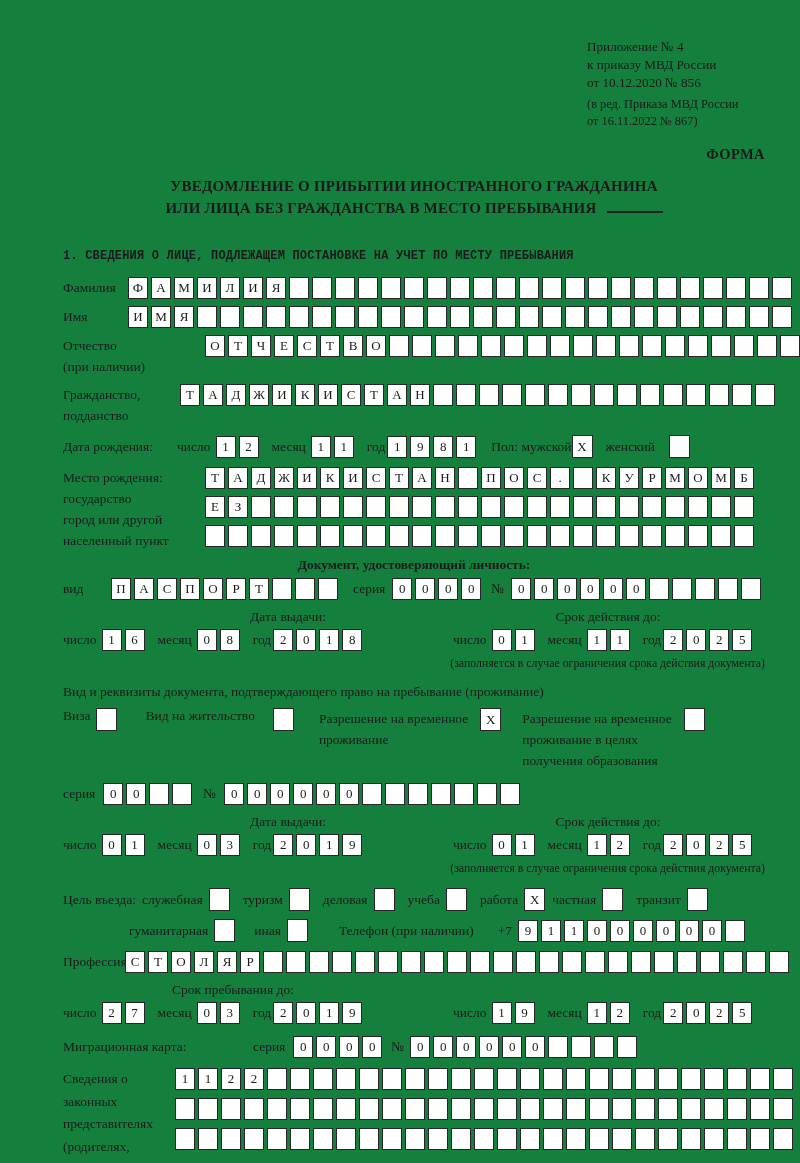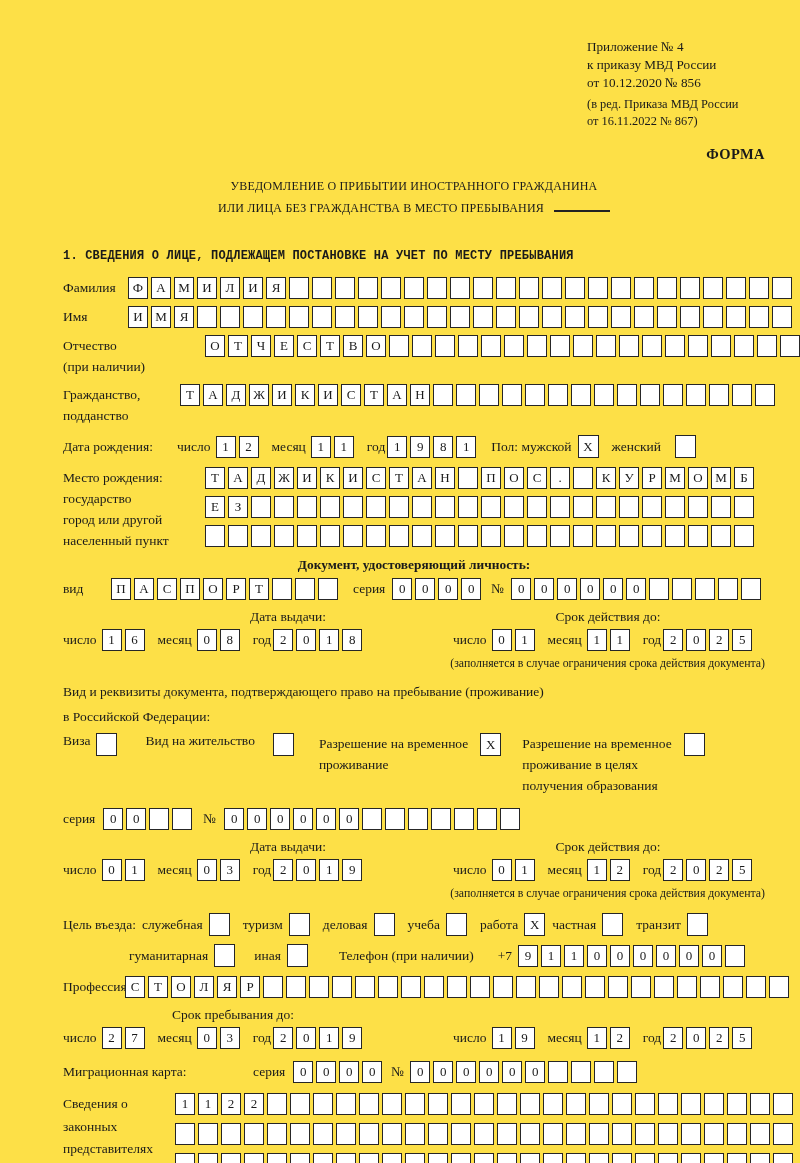--- a/index.html
+++ b/index.html
@@ -1,26 +1,26 @@
 <!DOCTYPE html>
 <html><head>
 <meta charset="utf-8">
 <style>
   html,body{margin:0;padding:0;background:#fff;}
   .page{
-    width:800px;height:1163px;background:#fde047;color:#1a1a1a;
+    width:800px;height:1163px;background:#15803d;color:#1a1a1a;
     font-family:"Liberation Serif","DejaVu Serif",serif;
     box-sizing:border-box;padding:38px 35px 0 63px;position:relative;overflow:hidden;
   }
   
   .appendix{margin-left:auto;width:178px;font-size:13.2px;line-height:18px;white-space:nowrap;}
   .amend{font-size:12.4px;line-height:17px;margin-top:4px;white-space:nowrap;}
   .forma{text-align:right;font-weight:bold;font-size:14.5px;margin-top:16px;letter-spacing:.4px;}
   
-  .title{text-align:center;font-weight:normal;font-size:12px;line-height:22px;margin-top:12px;letter-spacing:.2px;}
+  .title{text-align:center;font-weight:bold;font-size:15px;line-height:22px;margin-top:12px;letter-spacing:.2px;}
   .blankline{display:inline-block;width:56px;border-bottom:2px solid #222;height:13px;margin-left:10px;}
   .sechead{font-weight:bold;font-size:12px;margin-top:30px;letter-spacing:.2px;font-family:Liberation Mono, monospace;}
   
   .frow{display:flex;align-items:flex-start;margin-top:7px;}
   .flabel{font-size:13.5px;line-height:22px;flex:none;}
   .boxes{display:flex;flex:none;}
   .cell{
     box-sizing:border-box;width:20px;height:22px;border:1.6px solid #262626;margin-right:3px;
     display:flex;align-items:center;justify-content:center;
     font-size:13px;flex:none;background:#fff;
@@ -229,21 +229,21 @@
           <span class="cell">1</span>
         </span>
       <span class="m" style="margin-right:2px;">год</span>
       <span class="boxes">
           <span class="cell">1</span>
           <span class="cell">9</span>
           <span class="cell">8</span>
           <span class="cell">1</span>
         </span>
     </div>
-    <span class="flabel" style="margin-left:12px;margin-right:6px;">Пол: мужской</span>
+    <span class="flabel" style="margin-left:12px;">Пол: мужской</span>
     <span class="boxes cb">
         <span class="cell">X</span>
       </span>
     <span class="flabel" style="margin-left:10px;margin-right:14px;">женский</span>
     <span class="boxes cb">
         <span class="cell"></span>
       </span>
   </div>
 
   <div class="frow" style="margin-top:9px;">
@@ -415,21 +415,20 @@
           <span class="cell">0</span>
           <span class="cell">2</span>
           <span class="cell">5</span>
         </span>
     </div>
   </div>
   <div class="note">(заполняется в случае ограничения срока действия документа)</div>
 
   <div class="para">
     <div>Вид и реквизиты документа, подтверждающего право на пребывание (проживание)</div>
-    <div>в Российской Федерации:</div>
   </div>
 
   <div class="visarow">
     <div class="opt">
       <span>Виза</span>
       <span class="boxes cb" style="margin-left:5px;">
           <span class="cell"></span>
         </span>
     </div>
     <div class="opt" style="margin-left:26px;">

